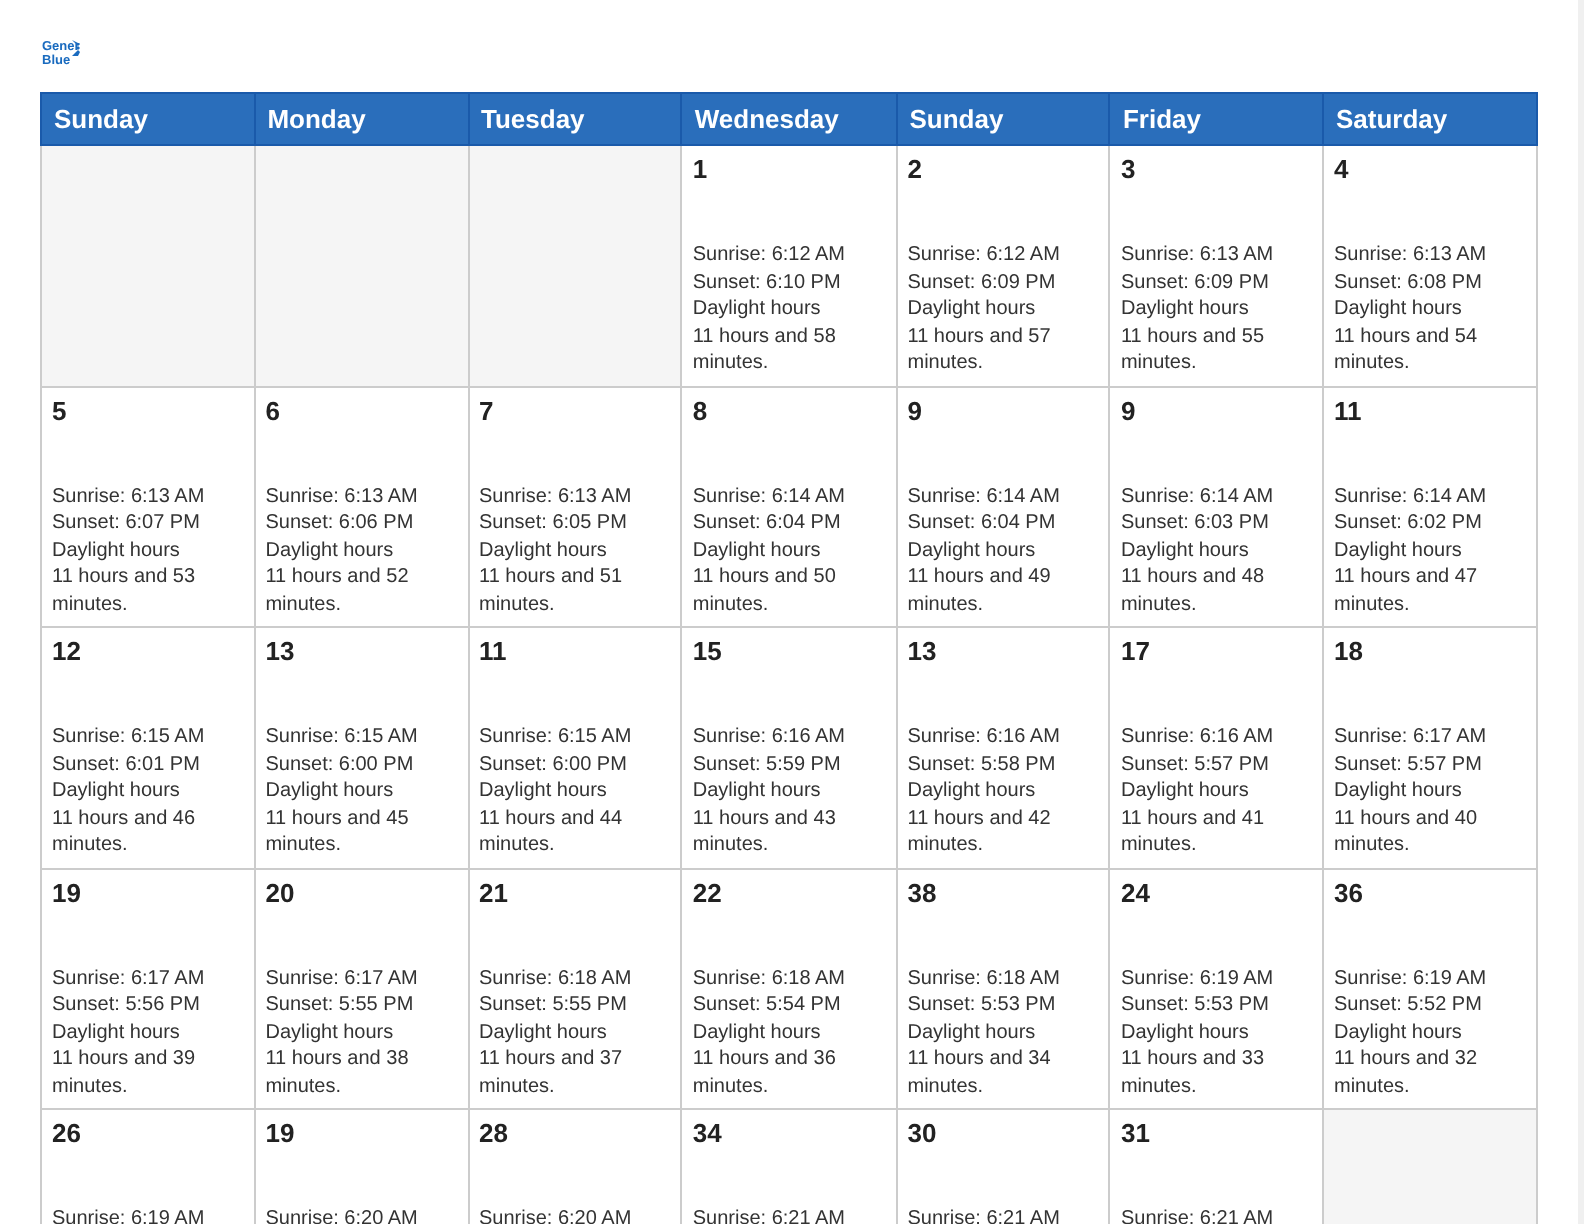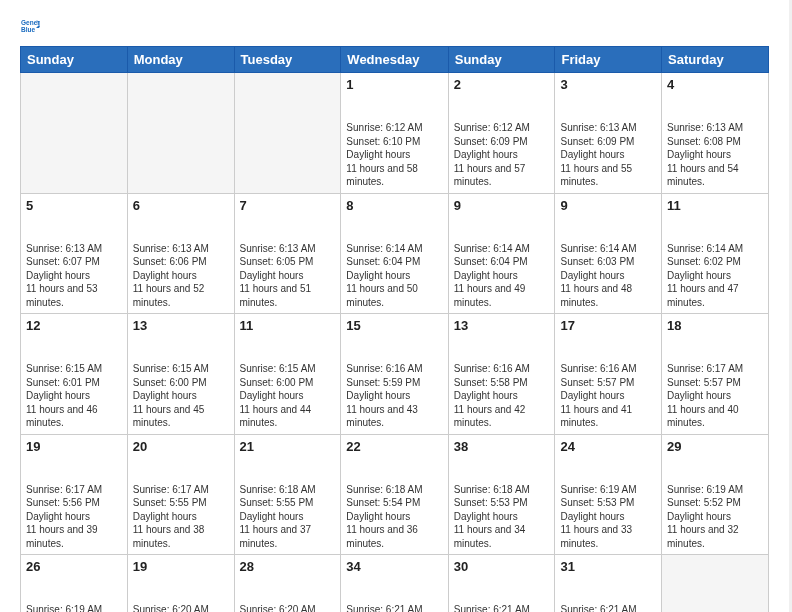--- a/index.html
+++ b/index.html
@@ -220,21 +220,21 @@
       </td>
           <td>
         <div class="day-number">38</div>
         <div class="cell-text">Sunrise: 6:18 AM<br>Sunset: 5:53 PM<br>Daylight hours<br>11 hours and 34 minutes.</div>
       </td>
           <td>
         <div class="day-number">24</div>
         <div class="cell-text">Sunrise: 6:19 AM<br>Sunset: 5:53 PM<br>Daylight hours<br>11 hours and 33 minutes.</div>
       </td>
           <td>
-        <div class="day-number">29</div>
+        <div class="day-number">36</div>
         <div class="cell-text">Sunrise: 6:19 AM<br>Sunset: 5:52 PM<br>Daylight hours<br>11 hours and 32 minutes.</div>
       </td>
         </tr>
         <tr>
           <td>
         <div class="day-number">26</div>
         <div class="cell-text">Sunrise: 6:19 AM<br>Sunset: 5:51 PM<br>Daylight hours<br>11 hours and 31 minutes.</div>
       </td>
           <td>
         <div class="day-number">19</div>

